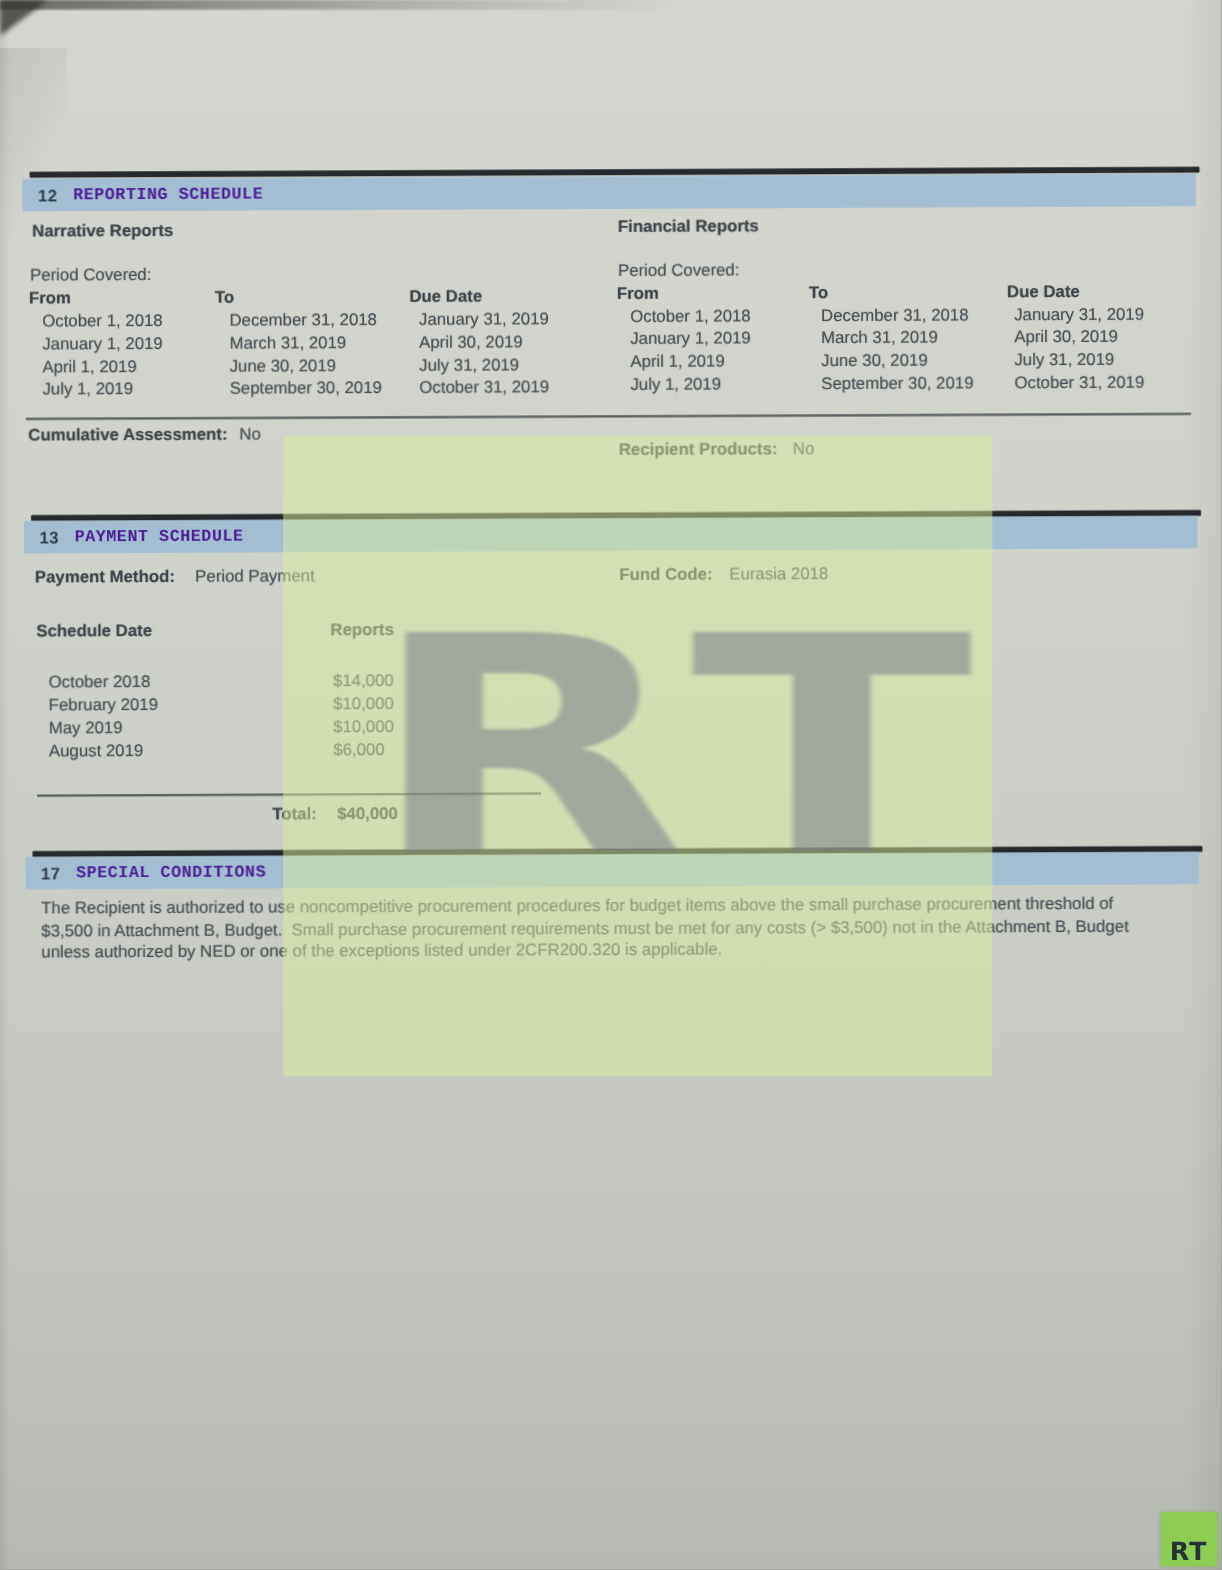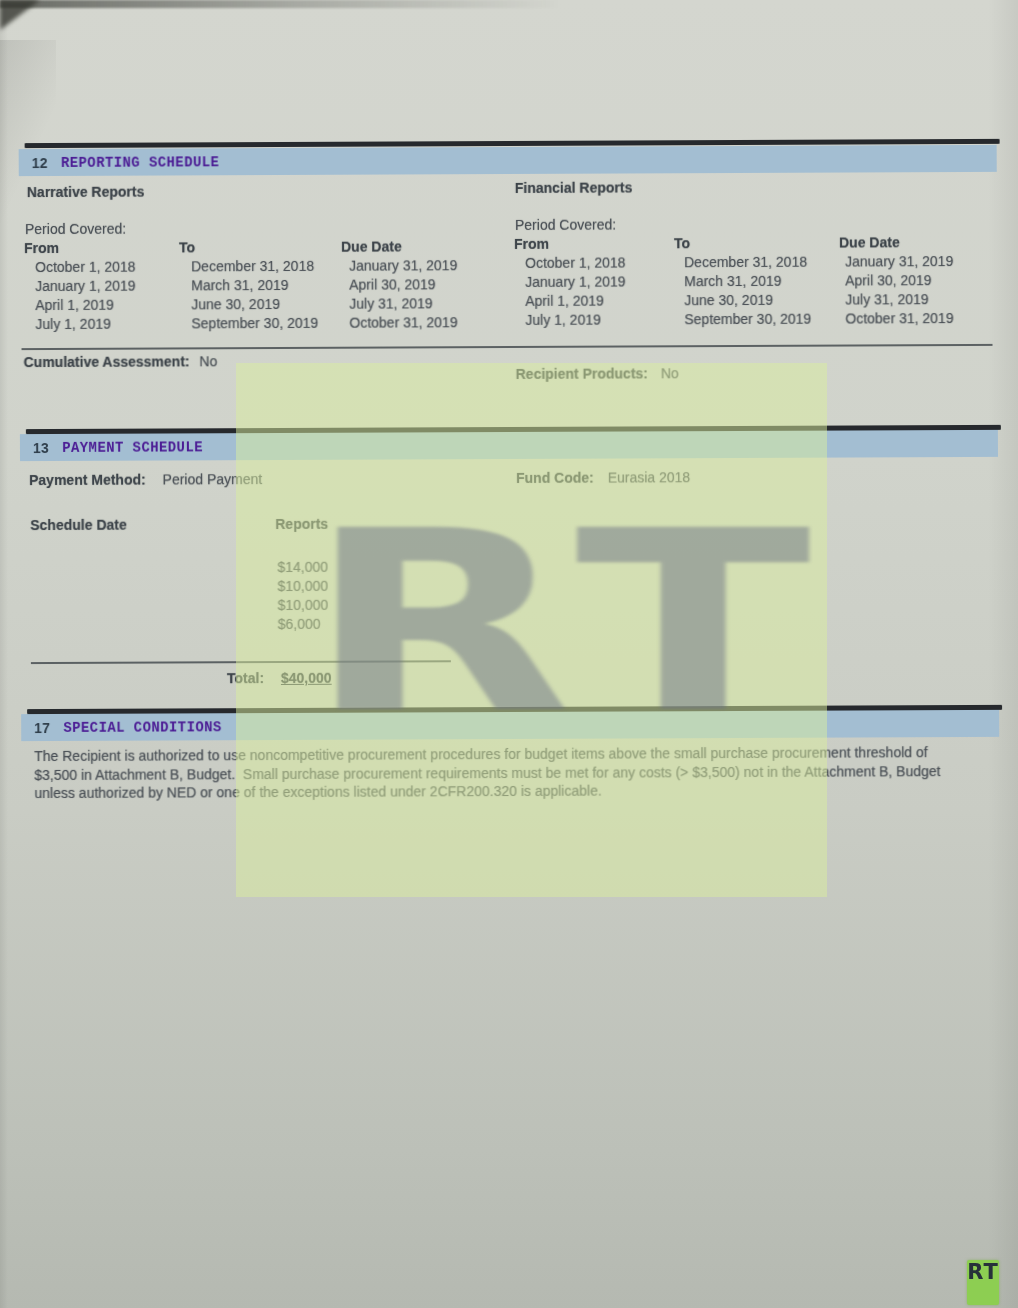--- a/index.html
+++ b/index.html
@@ -65,23 +65,23 @@
     font-family:"DejaVu Sans","Liberation Sans",sans-serif;
     font-weight:bold;font-size:250px;line-height:1;
     letter-spacing:14px;
     color:rgba(104,110,132,0.48);
     transform:scaleX(1.38);
     transform-origin:left top;
     filter:blur(1.5px);
     pointer-events:none;
   }
   .rt-badge{
-    position:absolute;left:967px;top:1260px;width:32px;height:45px;
+    position:absolute;left:967px;top:1260px;width:47px;height:45px;
     background:#8dce52;border-radius:2px;
-    display:flex;align-items:flex-start;justify-content:center;
+    display:flex;align-items:flex-end;justify-content:center;
     box-shadow:0 0 3px rgba(120,170,70,0.6);
   }
   .rt-badge span{
     font-family:"DejaVu Sans","Liberation Sans",sans-serif;
     font-weight:bold;font-size:21px;color:#27313a;
     letter-spacing:1px;filter:blur(0.5px);
   }
 </style>
 </head>
 <body>
@@ -172,31 +172,37 @@
         <span style="margin-left:13px;">Period Payment</span>
       </div>
       <div class="txt" style="left:516px;top:469px;">
         <span class="b">Fund Code:</span>
         <span style="margin-left:10px;">Eurasia 2018</span>
       </div>
 
       <div class="txt b" style="left:30px;top:514px;">Schedule Date</div>
       <div class="txt b" style="left:275px;top:514px;">Reports</div>
 
+      <div class="tcol" style="left:40px;top:557px;">
+        <div class="tcell">October 2018</div>
+        <div class="tcell">February 2019</div>
+        <div class="tcell">May 2019</div>
+        <div class="tcell">August 2019</div>
+      </div>
       <div class="tcol" style="left:277px;top:557px;">
         <div class="tcell">$14,000</div>
         <div class="tcell">$10,000</div>
         <div class="tcell">$10,000</div>
         <div class="tcell">$6,000</div>
       </div>
 
       <div class="thin-rule" style="left:30px;top:660px;width:420px;"></div>
       <div class="txt" style="left:226px;top:668px;">
         <span class="b">Total:</span>
-        <span class="b" style="margin-left:13px;text-decoration:underline;">$40,000</span>
+        <span class="b" style="margin-left:13px;">$40,000</span>
       </div>
 
       <div class="rule" style="left:26px;top:707px;width:975px;"></div>
       <div class="band" style="left:20px;top:712px;width:978px;">
         <span class="num">17</span>
         <span class="ttl">SPECIAL CONDITIONS</span>
       </div>
 
       <div class="para" style="left:33px;top:745px;width:935px;">The Recipient is authorized to use noncompetitive procurement procedures for budget items above the small purchase procurement threshold of $3,500 in Attachment B, Budget.  Small purchase procurement requirements must be met for any costs (&gt; $3,500) not in the Attachment B, Budget unless authorized by NED or one of the exceptions listed under 2CFR200.320 is applicable.</div>
 

